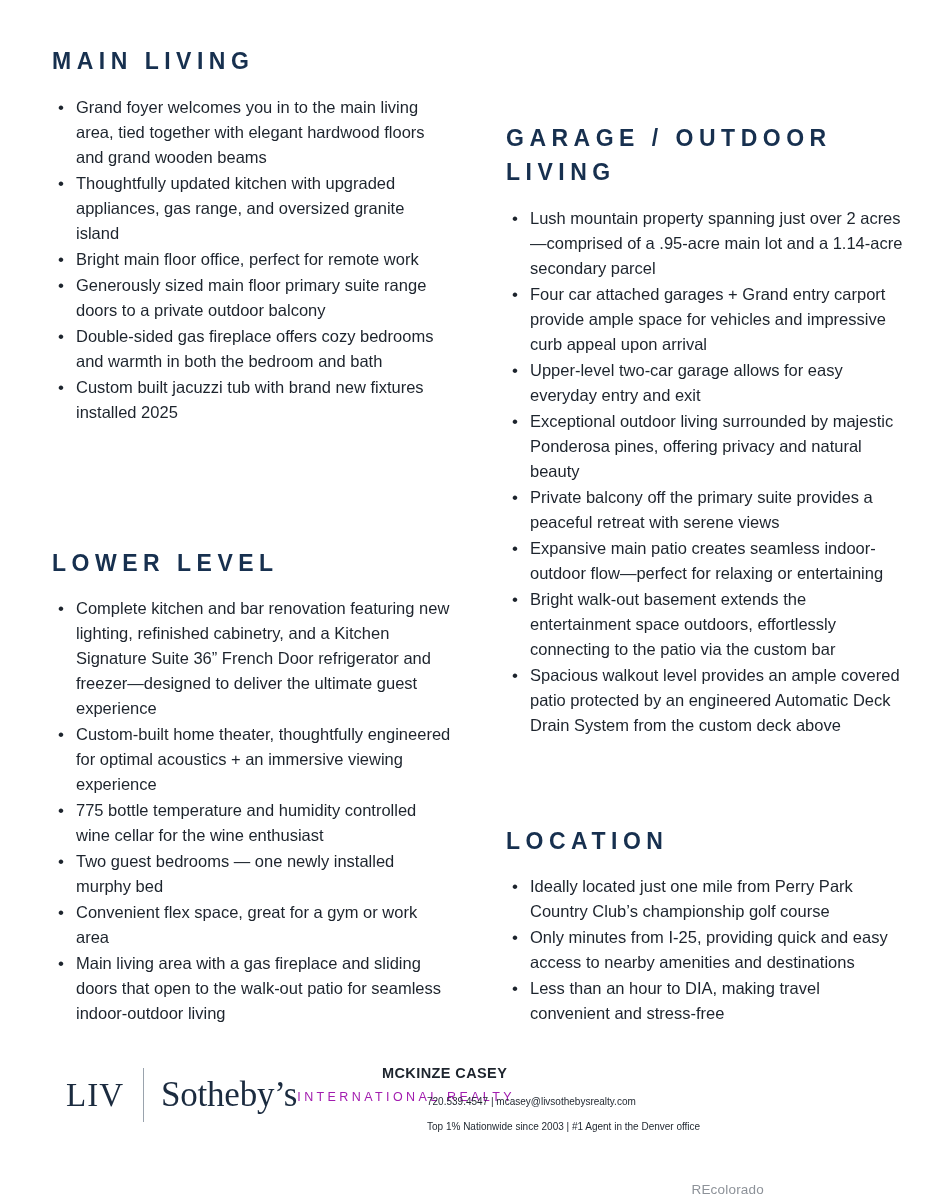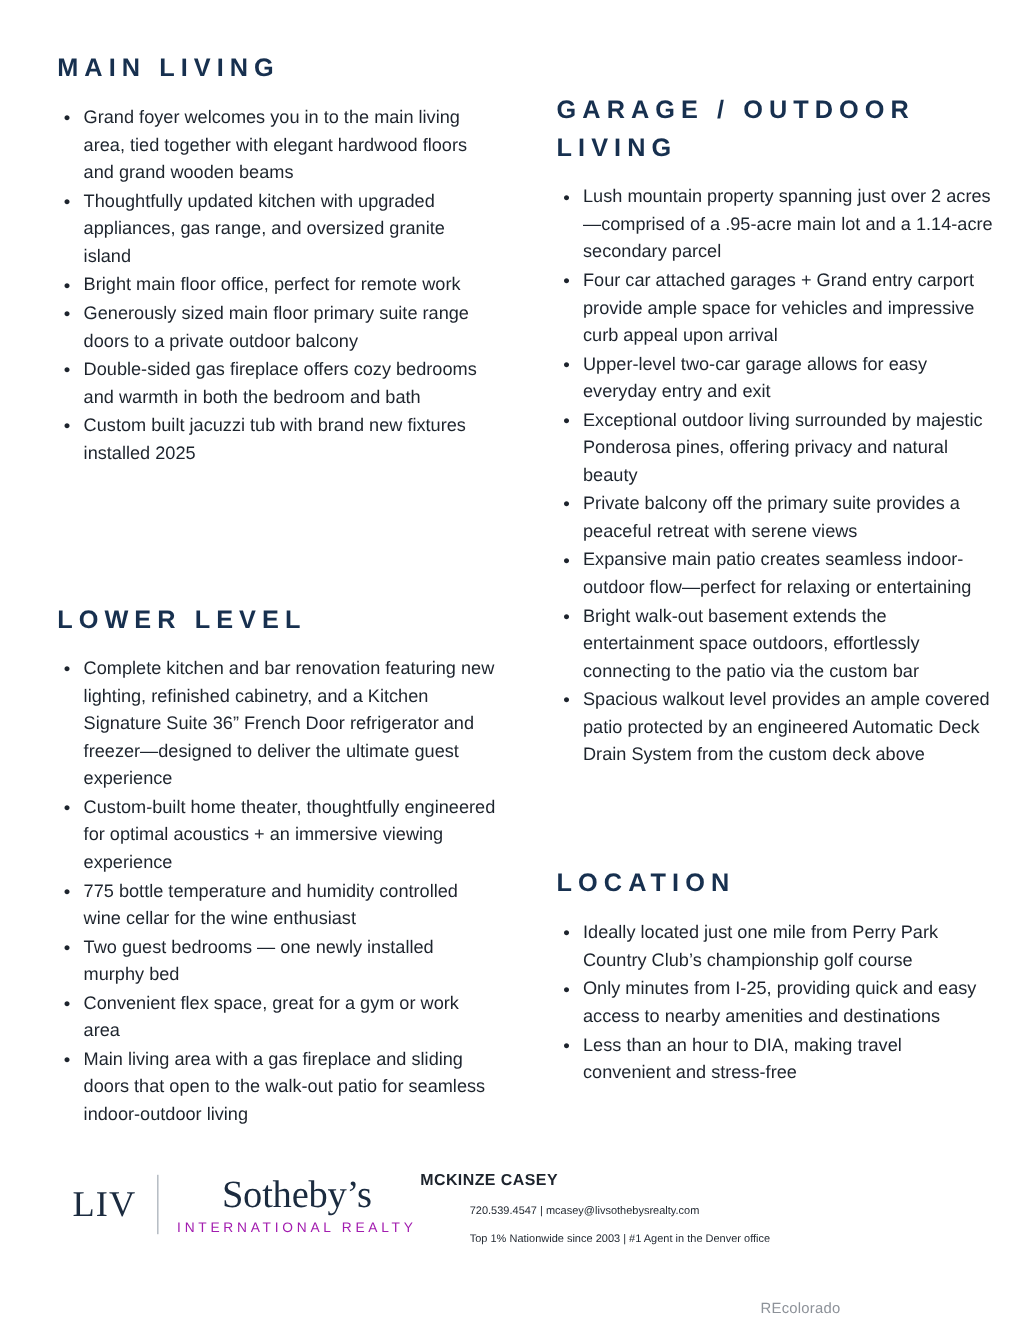--- a/index.html
+++ b/index.html
@@ -22,21 +22,21 @@
     height: 1200px;
     box-sizing: border-box;
   }
 
   .columns {
     position: absolute;
     top: 44px;
     left: 0;
     width: 927px;
     display: flex;
-    align-items: center;
+    align-items: flex-end;
   }
 
   .col {
     box-sizing: border-box;
   }
   .col-left {
     width: 470px;
     padding-left: 52px;
     padding-right: 18px;
   }
@@ -111,21 +111,21 @@
     font-weight: normal;
   }
   .logo-divider {
     width: 1px;
     height: 54px;
     background: #9aa3ad;
     margin: 0 17px 0 19px;
   }
   .logo-right {
     display: flex;
-    flex-direction: column;
+    flex-direction: row;
     align-items: center;
   }
   .logo-sothebys {
     font-family: "Liberation Serif", serif;
     font-size: 35px;
     color: #1b2b3f;
     line-height: 1.05;
     letter-spacing: -0.2px;
   }
   .logo-intl {

